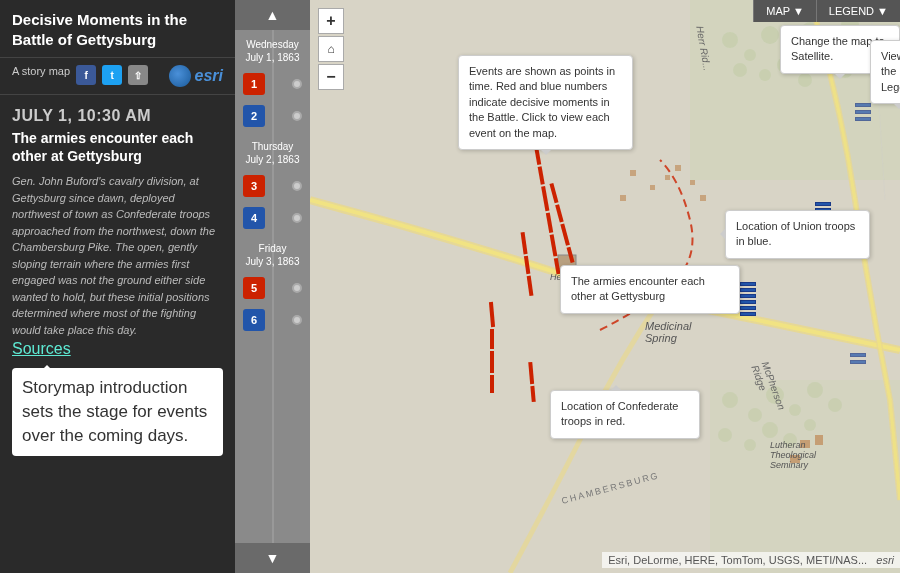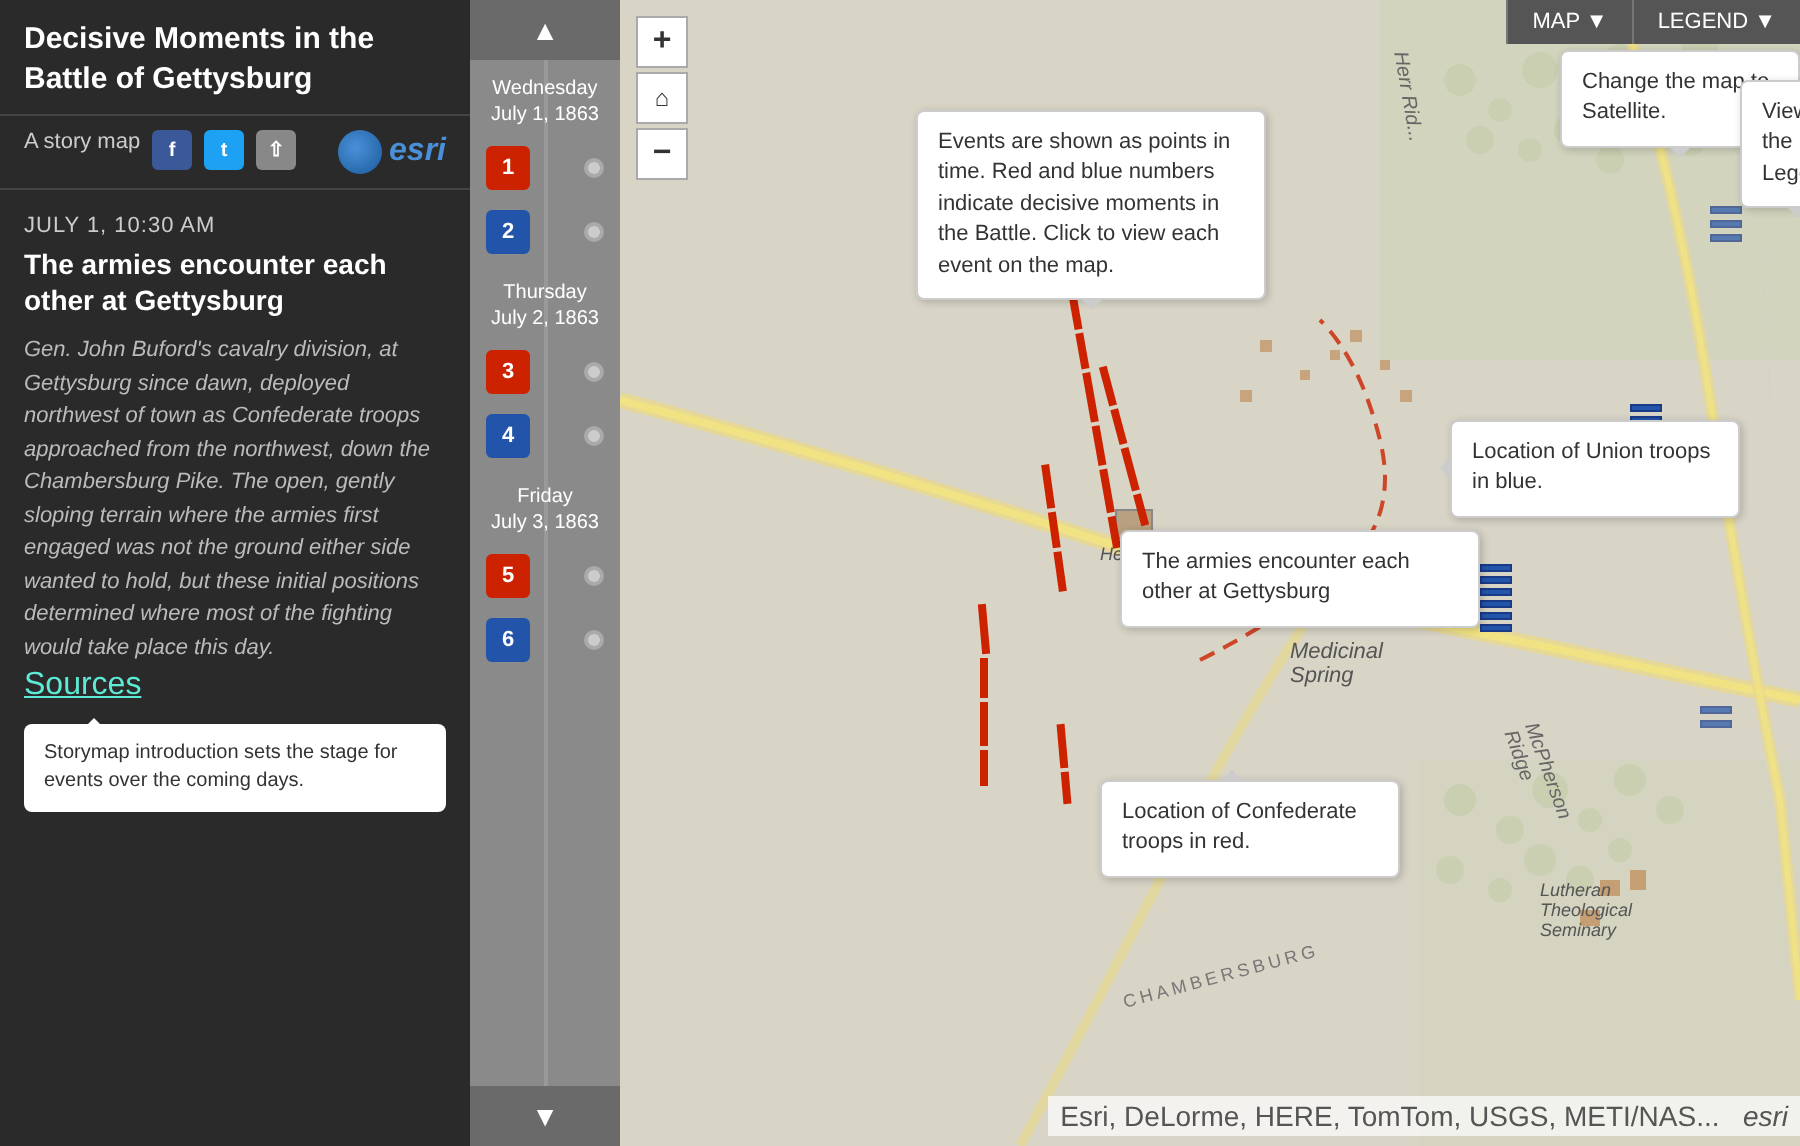--- a/index.html
+++ b/index.html
@@ -63,22 +63,22 @@
     }
     .esri-text { font-size: 16px; font-style: italic; color: #4a90d9; font-weight: bold; }
 
     #event-content {
       padding: 12px;
       flex: 1;
       overflow-y: auto;
     }
 
     .event-time {
-      font-size: 11px;
-      font-weight: normal;
+      font-size: 16px;
+      font-weight: bold;
       color: #ccc;
       text-transform: uppercase;
       letter-spacing: 0.5px;
     }
 
     .event-title {
       font-size: 14px;
       font-weight: bold;
       color: #fff;
       margin: 4px 0 8px 0;
@@ -98,21 +98,21 @@
       text-decoration: underline;
       cursor: pointer;
       margin-top: 2px;
       display: block;
     }
 
     
     .tooltip-box {
       background: #fff;
       color: #333;
-      font-size: 10px;
+      font-size: 17px;
       padding: 8px 10px;
       border-radius: 4px;
       margin-top: 10px;
       line-height: 1.4;
       position: relative;
     }
     .tooltip-box::before {
       content: '';
       position: absolute;
       top: -8px;
@@ -306,21 +306,21 @@
       top: -12px;
       left: 40%;
       border-bottom-color: #ccc;
     }
 
     
     #attribution {
       position: absolute;
       bottom: 5px;
       right: 0;
-      font-size: 14px;
+      font-size: 11px;
       color: #555;
       background: rgba(255,255,255,0.7);
       padding: 2px 6px;
     }
 
     
     .map-label {
       position: absolute;
       font-size: 10px;
       color: #444;

